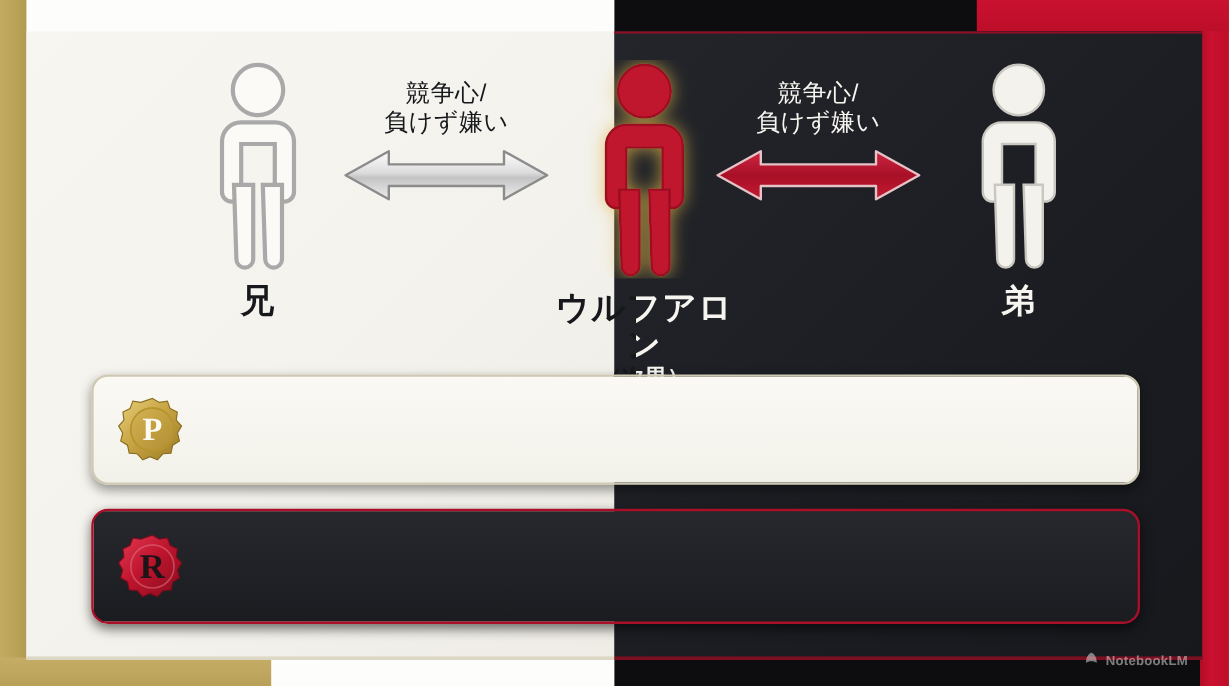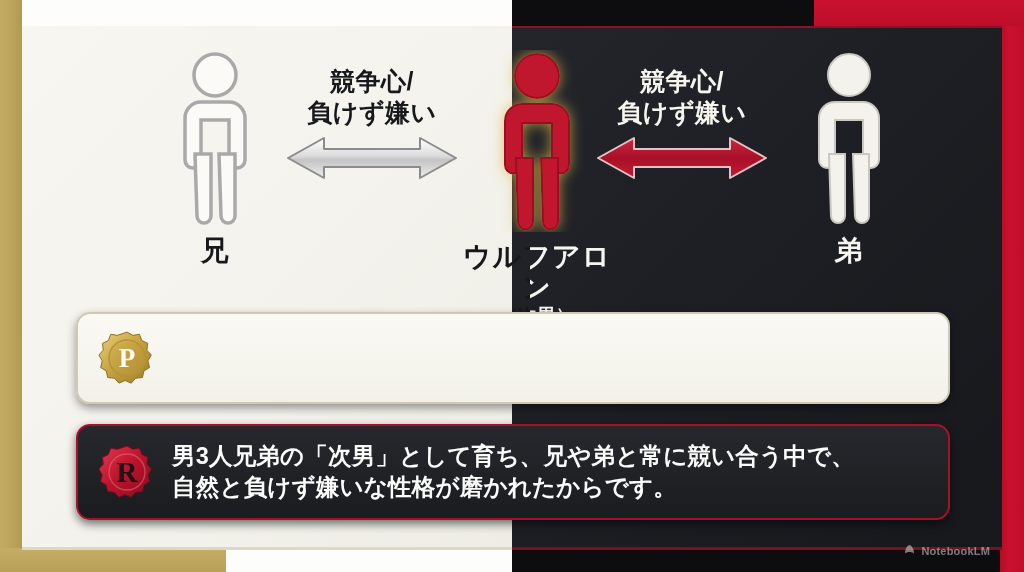--- a/index.html
+++ b/index.html
@@ -140,22 +140,22 @@
   .relation {
     position: absolute;
     top: 40px;
     width: 200px;
     text-align: center;
   }
   #relation-left  { left: 250px; }
   #relation-right { left: 560px; }
 
   .relation-text {
-    font-size: 25px;
-    font-weight: 700;
+    font-size: 20px;
+    font-weight: 400;
     line-height: 1.22;
     letter-spacing: 0.5px;
     white-space: pre-line;
   }
   .relation-arrow { margin-top: 8px; }
   .relation-arrow svg { display: block; margin: 0 auto; }
 
   
   .panel {
     position: absolute;
@@ -373,22 +373,20 @@
         </defs>
         <g transform="translate(29,29)">
           <g fill="url(#gRedBadge)" stroke="#7d0c1c" stroke-width="1">
             <path d="M0 -27 L6.1 -23.6 L13 -24.7 L15.4 -18.2 L21.6 -15.2 L20.7 -8.2 L25.3 -3.1 L21.8 3 L23.5 9.8 L17.6 13.5 L16.1 20.4 L9.1 21 L4.4 26.2 L-2 23.5 L-8.4 26.2 L-13.1 21 L-20.1 20.4 L-21.6 13.5 L-27.5 9.8 L-25.8 3 L-29.3 -3.1 L-24.7 -8.2 L-25.6 -15.2 L-19.4 -18.2 L-17 -24.7 L-10.1 -23.6 Z" transform="scale(0.96)"></path>
           </g>
           <circle r="18" fill="none" stroke="#e06878" stroke-width="1.4" opacity="0.6"></circle>
           <text x="0" y="10" text-anchor="middle" font-family="Liberation Serif, serif" font-size="29" font-weight="700" fill="#1d1417">R</text>
         </g>
       </svg>
     </div>
-    <div class="panel-text">男3人兄弟の「次男」として育ち、兄や弟と常に競い合う中で、
-自然と負けず嫌いな性格が磨かれたからです。</div>
   </div>
 
   <div class="watermark">
     <span>
       <svg width="13" height="13" viewBox="0 0 13 13" aria-hidden="true">
         <path d="M2 10.5 C2 5 5 2 6.5 2 C8 2 11 5 11 10.5 C9 8.5 4 8.5 2 10.5 Z" fill="#d8d8d8"></path>
       </svg>
     </span>
     <span class="watermark-text">NotebookLM</span>
   </div>

